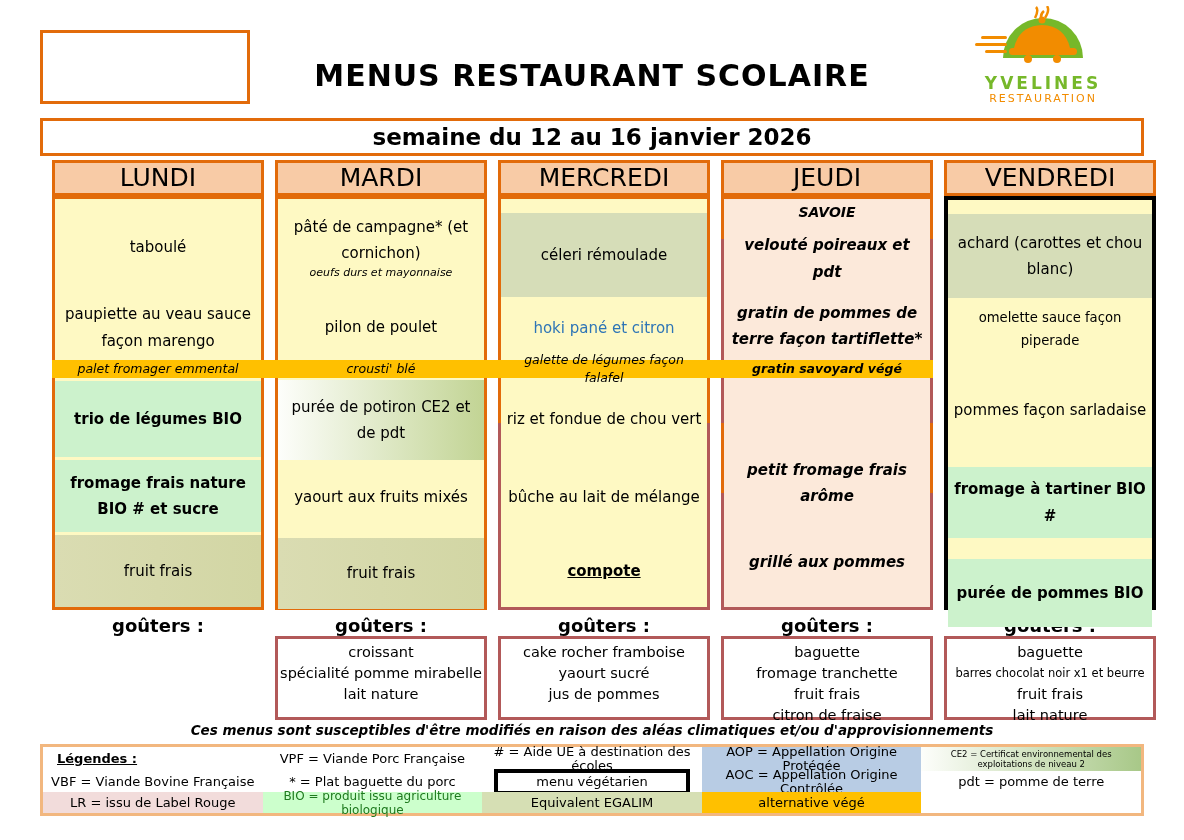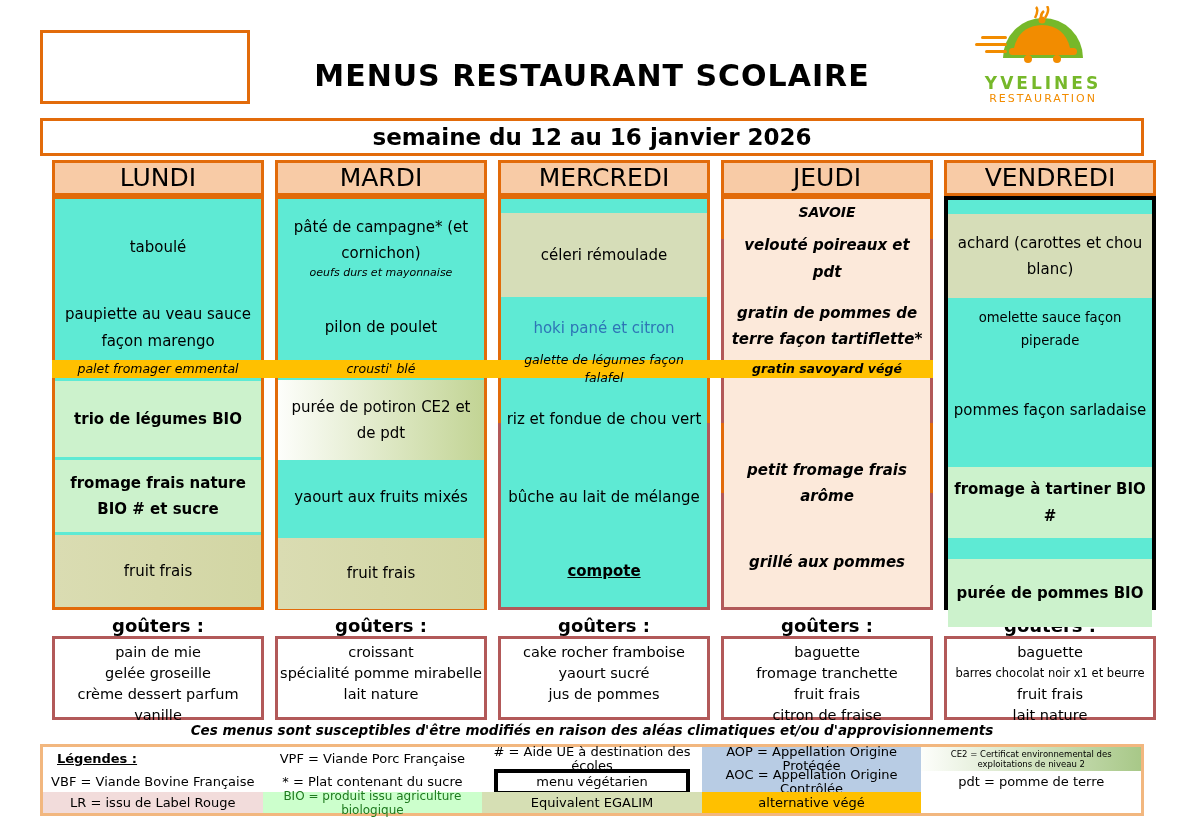--- a/index.html
+++ b/index.html
@@ -15,21 +15,21 @@
   
   .banner{position:absolute;left:40px;top:118px;width:1098px;height:32px;border:3px solid #e26b0a;background:#fff;
           text-align:center;font-size:23px;font-weight:bold;line-height:32px;}
 
   
   .cols{position:absolute;left:52px;top:160px;width:1104px;height:560px;}
   .col{position:absolute;top:0;width:212px;}
   .col1{left:0;} .col2{left:223px;} .col3{left:446px;} .col4{left:669px;} .col5{left:892px;}
   .day-header{box-sizing:border-box;height:36px;border:3px solid #e26b0a;background:#f8cba6;
               text-align:center;font-size:25px;line-height:30px;}
-  .day-body{box-sizing:border-box;height:414px;border:3px solid #e26b0a;background:#5eead4;
+  .day-body{box-sizing:border-box;height:414px;border:3px solid #e26b0a;background:#fef9c3;
             display:flex;flex-direction:column;position:relative;}
   .day-body.b-mer{border-color:#e26b0a;border-image:linear-gradient(to bottom,#e26b0a 0 55%,#b25959 55% 100%) 1;}
   .day-body.b-jeu{border-color:#e26b0a;border-image:linear-gradient(to bottom,#e26b0a 0 10%,#b25959 10% 55%,#e26b0a 55% 72%,#b25959 72% 100%) 1;}
   .day-body.b-ven{border:4px solid #000;}
   .day-body.bg-peach{background:#fce9da;}
 
   .cell{display:flex;flex-direction:column;align-items:center;justify-content:center;
         text-align:center;font-size:15px;line-height:1.75;padding:0 5px;box-sizing:border-box;flex:0 0 auto;}
   .gold{background:#ffc000;font-size:12.5px;font-style:italic;line-height:18px;height:18px;
         margin:0 -3px;position:relative;z-index:3;justify-content:center;}
@@ -108,25 +108,20 @@
       <div class="day-header">LUNDI</div>
       <div class="day-body">
         <div class="cell" style="height:96px">taboulé</div>
         <div class="cell" style="height:65px">paupiette au veau sauce façon marengo</div>
         <div class="cell gold">palet fromager emmental</div>
         <div class="cell green" style="height:76px;margin-top:3px">trio de légumes BIO</div>
         <div class="cell green" style="height:72px;margin-top:3px">fromage frais nature BIO # et sucre</div>
         <div class="cell khaki" style="height:72px;margin-top:3px">fruit frais</div>
       </div>
       <div class="gouters-label">goûters :</div>
-      <div class="gouters-box">
-        <div>pain de mie</div>
-        <div>gelée groseille</div>
-        <div>crème dessert parfum vanille</div>
-      </div>
     </div>
 
     <div class="col col2">
       <div class="day-header">MARDI</div>
       <div class="day-body">
         <div class="cell" style="height:96px">
           <span>pâté de campagne* (et cornichon)</span>
           <span class="note">oeufs durs et mayonnaise</span>
         </div>
         <div class="cell" style="height:65px">pilon de poulet</div>
@@ -204,21 +199,21 @@
   <div class="disclaimer">Ces menus sont susceptibles d'être modifiés en raison des aléas climatiques et/ou d'approvisionnements</div>
 
   <div class="legend">
     <div class="lcell left l-title">Légendes :</div>
     <div class="lcell">VPF = Viande Porc Française</div>
     <div class="lcell"># = Aide UE à destination des écoles</div>
     <div class="lcell lblue">AOP = Appellation Origine Protégée</div>
     <div class="lcell ce2">CE2 = Certificat environnemental des exploitations de niveau 2</div>
 
     <div class="lcell">VBF = Viande Bovine Française</div>
-    <div class="lcell">* = Plat contenant du sucre</div>
+    <div class="lcell">* = Plat baguette du porc</div>
     <div class="lcell">
       <div class="menu-veg">menu végétarien</div>
     </div>
     <div class="lcell lblue">AOC = Appellation Origine Contrôlée</div>
     <div class="lcell">pdt = pomme de terre</div>
 
     <div class="lcell pink">LR = issu de Label Rouge</div>
     <div class="lcell lgreen">BIO = produit issu agriculture biologique</div>
     <div class="lcell lkhaki">Equivalent EGALIM</div>
     <div class="lcell lgold">alternative végé</div>

